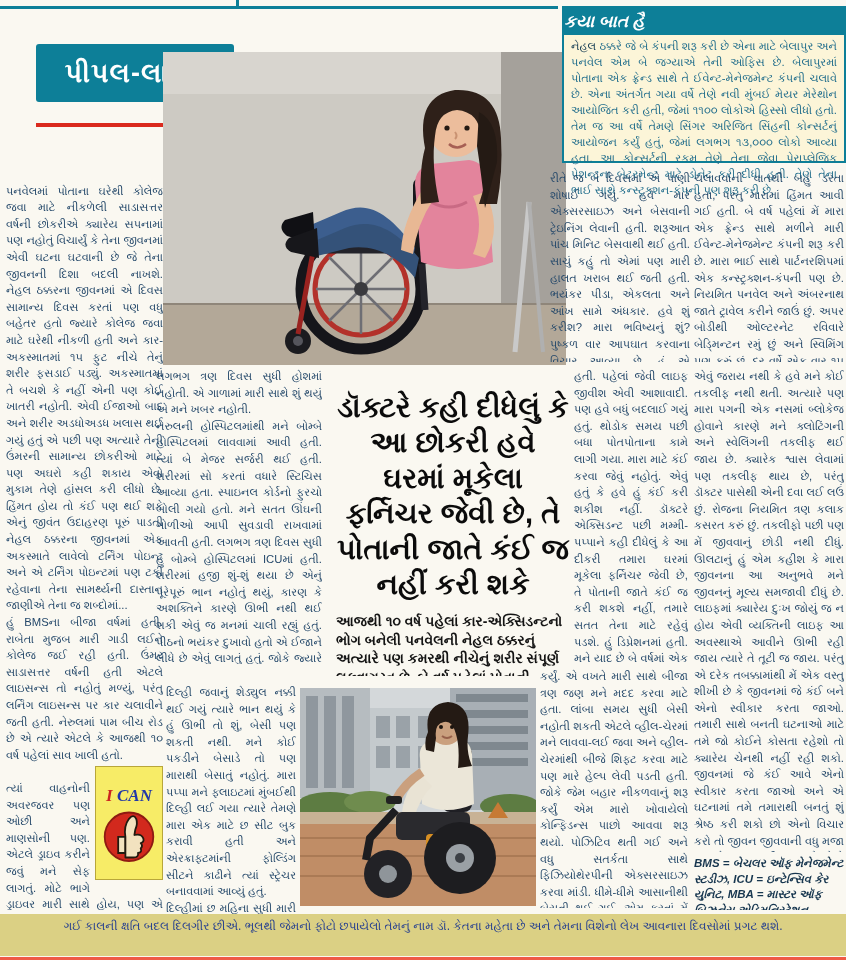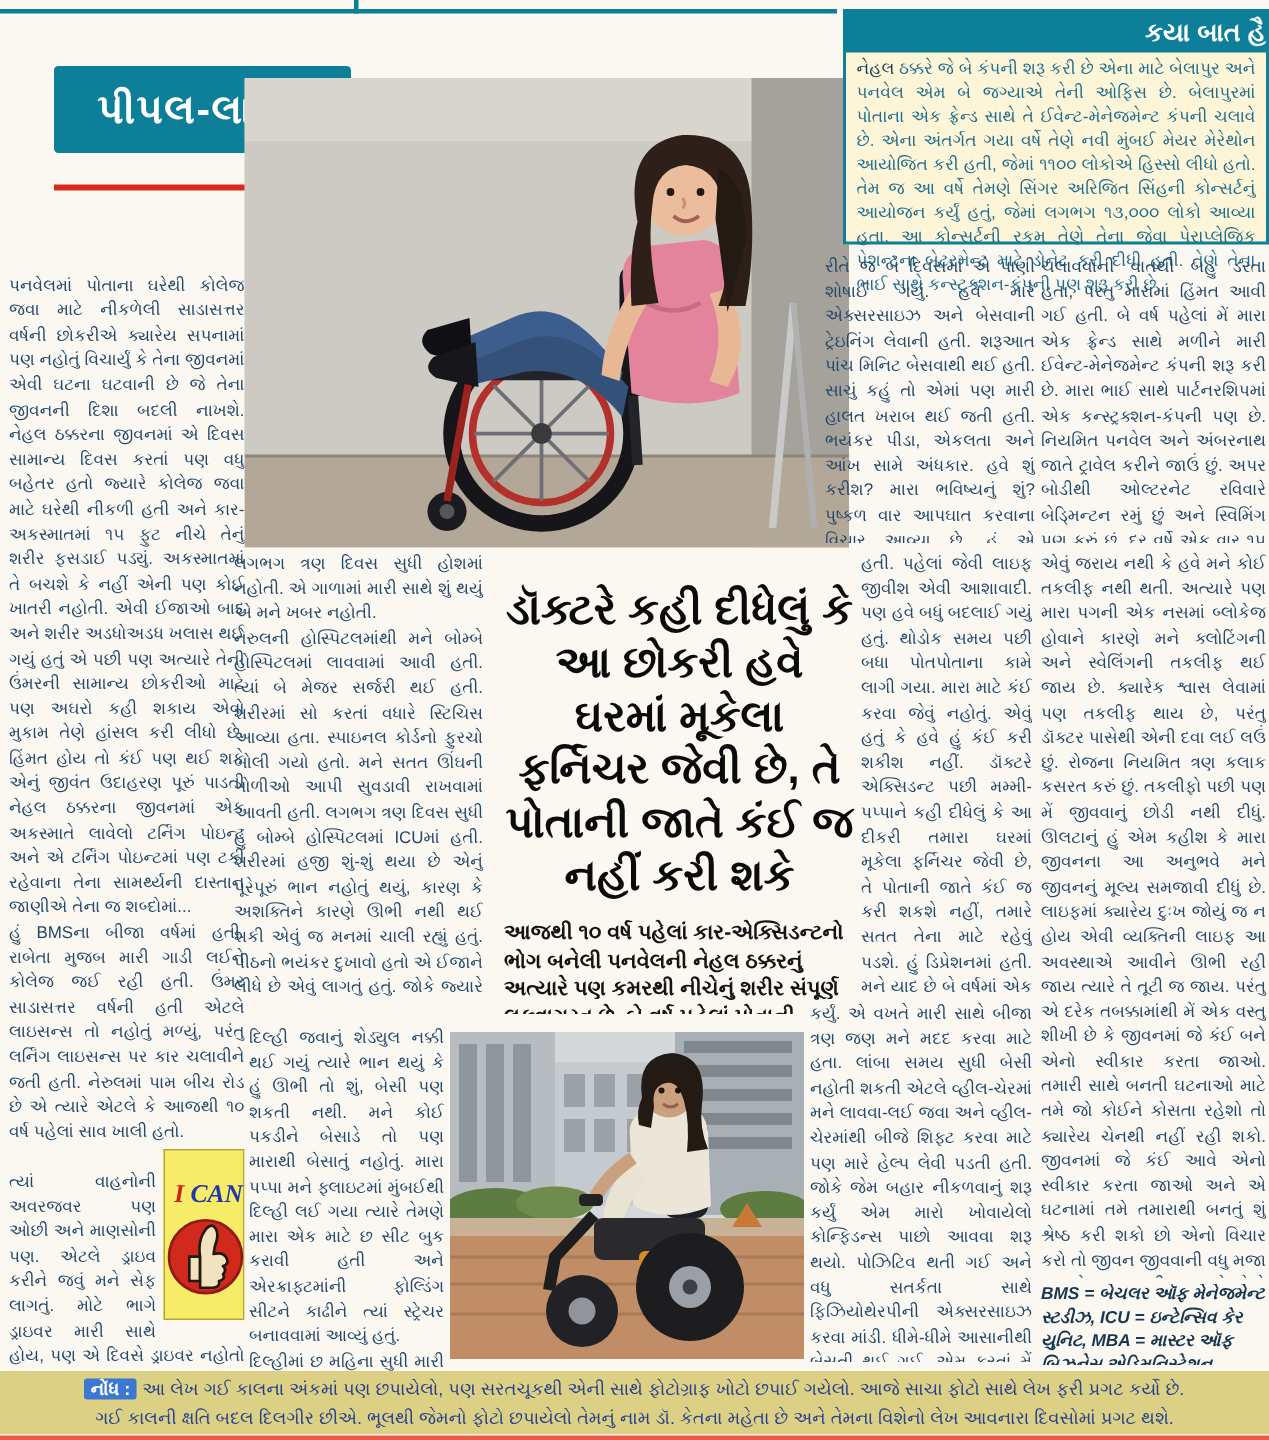--- a/index.html
+++ b/index.html
@@ -6,30 +6,30 @@
   .page{position:relative;width:846px;height:960px;background:#faf8f1;overflow:hidden;
         font-family:"Liberation Sans", sans-serif;color:#24486a;}
   .abs{position:absolute;}
   .rule-teal{background:#0d7f98;}
   .rule-red{background:#da2a1e;}
   .masthead{left:36px;top:44px;width:198px;height:58px;background:#0d7f98;border-radius:3px;
             color:#fff;font-weight:bold;font-size:27px;text-align:center;line-height:58px;letter-spacing:1px;}
   .byline{left:36px;top:103px;width:198px;text-align:right;font-weight:bold;font-size:15px;color:#1d3050;}
   .bodycol{font-size:11.3px;line-height:1.47;text-align:justify;color:#24486a;overflow:hidden;white-space:pre-line;}
   .hbox{left:562px;top:6px;width:284px;height:157px;border:2px solid #0d7f98;background:#fcf5d8;box-sizing:border-box;}
-  .hbox-head{height:27px;background:#0d7f98;color:#ffffff;font-weight:bold;font-size:17px;text-align:right;line-height:27px;}
+  .hbox-head{height:27px;background:#0d7f98;color:#ffffff;font-weight:bold;font-size:17px;text-align:left;line-height:27px;font-style:italic;}
   .hbox-body{padding:4px 7px;font-size:11.4px;line-height:1.4;text-align:justify;color:#1f6c8b;overflow:hidden;}
   .hbox-lead{font-weight:normal;color:#123a52;}
   .photo-frame{overflow:hidden;background:#cfccc5;}
   .quotewrap{left:336px;top:354px;width:234px;height:322px;overflow:hidden;}
   .pullquote{font-size:29px;font-weight:800;color:#0b0b0b;line-height:1.22;text-align:center;
              font-family:"Liberation Sans", sans-serif;margin-top:36px;}
   .standfirst{margin-top:10px;font-size:14px;font-weight:bold;color:#141414;line-height:1.32;text-align:left;}
-  .ican{float:right;width:54px;height:114px;margin:3px 0 3px 5px;background:#f7ec67;border:1px solid #b8a63a;
-        text-align:right;box-sizing:border-box;padding-top:3px;}
+  .ican{float:right;width:68px;height:114px;margin:3px 0 3px 5px;background:#f7ec67;border:1px solid #b8a63a;
+        text-align:center;box-sizing:border-box;padding-top:3px;}
   .ican-title{font-family:"Liberation Serif", serif;font-style:italic;font-weight:bold;font-size:17px;line-height:1;}
   .ican-i{color:#cc2420;}
   .ican-can{color:#2238a8;}
   .glossary{left:694px;top:856px;width:150px;height:54px;text-align:left;font-size:11.5px;line-height:1.35;
             font-style:italic;font-weight:bold;color:#17364f;overflow:hidden;}
   .notebar{left:0;top:914px;width:846px;height:42px;background:#dbd084;text-align:center;
            color:#27408f;font-size:12px;line-height:1.6;padding-top:3px;box-sizing:border-box;}
   .note-label{background:#3c77d2;color:#ffffff;font-weight:bold;padding:0 4px;border-radius:2px;margin-right:4px;}
   .redline-bottom{left:0;top:957px;width:846px;height:3px;background:#ef5a46;}
 </style>
@@ -175,18 +175,17 @@
       <path d="M122 84 Q104 96 96 112" stroke="#caa07e" stroke-width="9" fill="none"></path>
       <rect x="86" y="108" width="16" height="8" rx="3" fill="#222222"></rect>
     </svg>
   </div>
 
   <div class="abs bodycol" style="left:540px;top:668px;width:148px;height:240px;">કર્યું. એ વખતે મારી સાથે બીજા ત્રણ જણ મને મદદ કરવા માટે હતા. લાંબા સમય સુધી બેસી નહોતી શકતી એટલે વ્હીલ-ચેરમાં મને લાવવા-લઈ જવા અને વ્હીલ-ચેરમાંથી બીજે શિફ્ટ કરવા માટે પણ મારે હેલ્પ લેવી પડતી હતી. જોકે જેમ બહાર નીકળવાનું શરૂ કર્યું એમ મારો ખોવાયેલો કોન્ફિડન્સ પાછો આવવા શરૂ થયો. પોઝિટિવ થતી ગઈ અને વધુ સતર્કતા સાથે ફિઝિયોથેરપીની એક્સરસાઇઝ કરવા માંડી. ધીમે-ધીમે આસાનીથી બેસતી થઈ ગઈ. એમ કરતાં મેં ગ્રેજ્યુએશન કર્યું, પોસ્ટ-ગ્રેજ્યુએશન કર્યું અને MBA પણ કર્યું. પહેલાં ત્રણ જણ સાથે આવતા એ પછી એક જ ડ્રાઇવર મારી સાથે હોય. એ દરમ્યાન મેં મારી સગવડ પ્રમાણે કસ્ટમાઇઝ્ડ કાર ડિઝાઇન કરાવી ને હું ગાડી ચલાવવા માંડી. શરૂઆતમાં પેરન્ટ્સ મારી ગાડી</div>
 
   <div class="abs glossary">BMS = બેચલર ઑફ મેનેજમેન્ટ સ્ટડીઝ, ICU = ઇન્ટેન્સિવ કેર યુનિટ, MBA = માસ્ટર ઑફ બિઝનેસ એડ્મિનિસ્ટ્રેશન</div>
 
   <div class="abs notebar">
-    <div><span class="note-label">નોંધ :</span><span>આ લેખ ગઈ કાલના અંકમાં પણ છપાયેલો, પણ સરતચૂકથી એની સાથે ફોટોગ્રાફ ખોટો છપાઈ ગયેલો. આજે સાચા ફોટો સાથે લેખ ફરી પ્રગટ કર્યો છે.</span></div>
     <div>ગઈ કાલની ક્ષતિ બદલ દિલગીર છીએ. ભૂલથી જેમનો ફોટો છપાયેલો તેમનું નામ ડૉ. કેતના મહેતા છે અને તેમના વિશેનો લેખ આવનારા દિવસોમાં પ્રગટ થશે.</div>
   </div>
   <div class="abs redline-bottom"></div>
 
 </div>
 
 </body></html>

